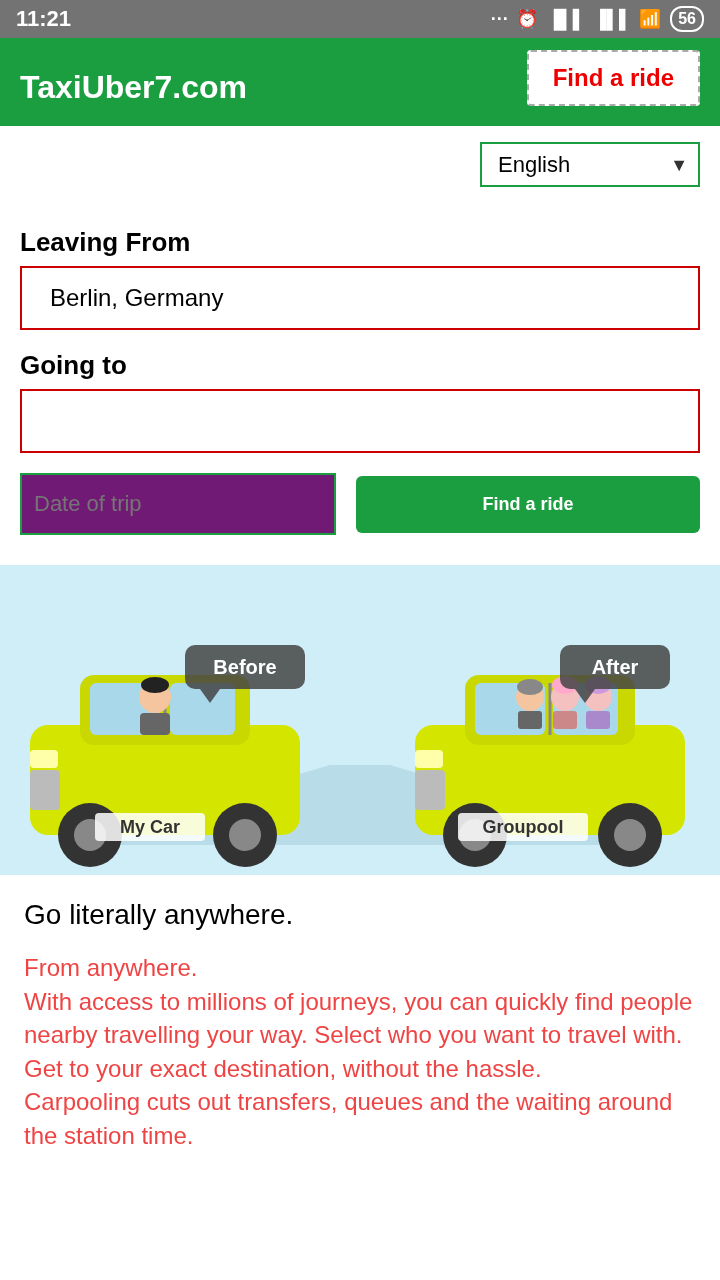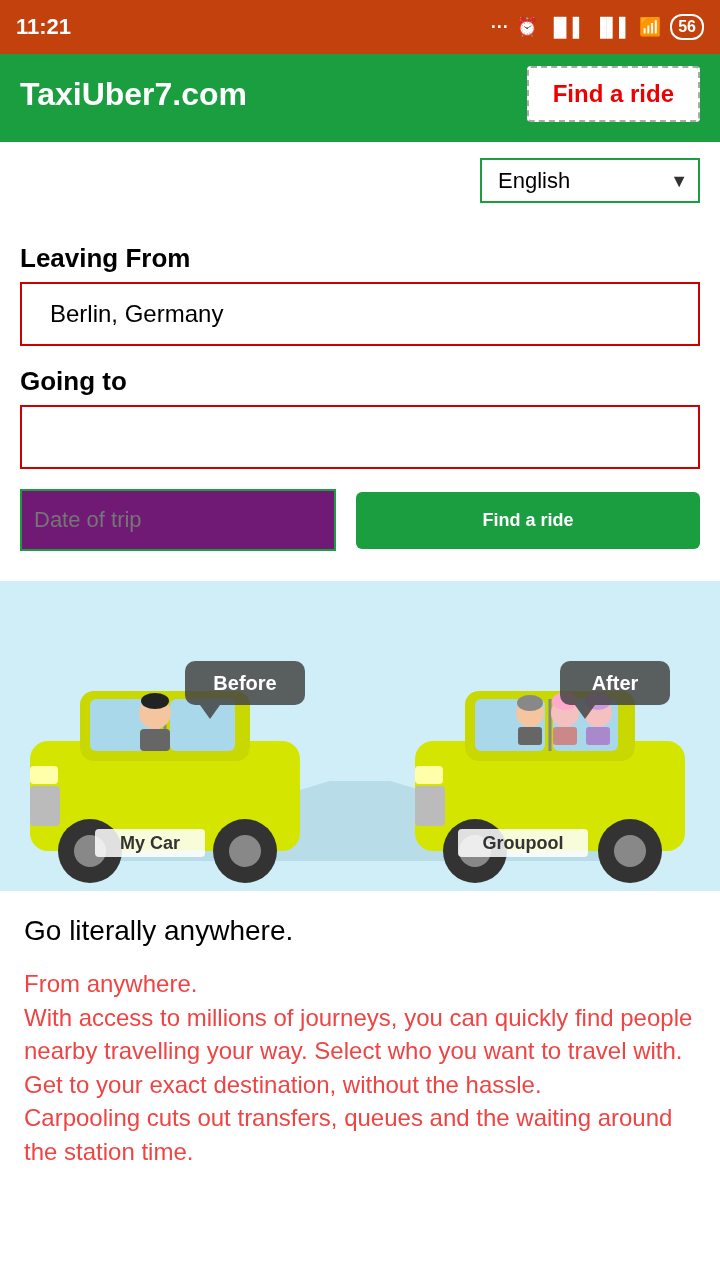--- a/index.html
+++ b/index.html
@@ -6,42 +6,42 @@
     * { box-sizing: border-box; margin: 0; padding: 0; }
     body {
       font-family: Arial, sans-serif;
       width: 720px;
       background: #fff;
       overflow-x: hidden;
     }
 
     
     .status-bar {
-      background: #c2410c;
+      background: #737373;
       color: white;
       display: flex;
       justify-content: space-between;
       align-items: center;
-      padding: 14px 16px;
+      padding: 6px 16px;
       font-size: 22px;
       font-weight: bold;
     }
     .status-right {
       display: flex;
       align-items: center;
       gap: 8px;
       font-size: 18px;
     }
 
     
     .header {
       background: #1a9e40;
       display: flex;
       justify-content: space-between;
-      align-items: center;
+      align-items: flex-end;
       padding: 12px 20px 20px 20px;
       gap: 34px;
     }
     .header-title {
       color: white;
       font-size: 32px;
       font-weight: bold;
     }
     .offer-ride-btn {
       background: white;

